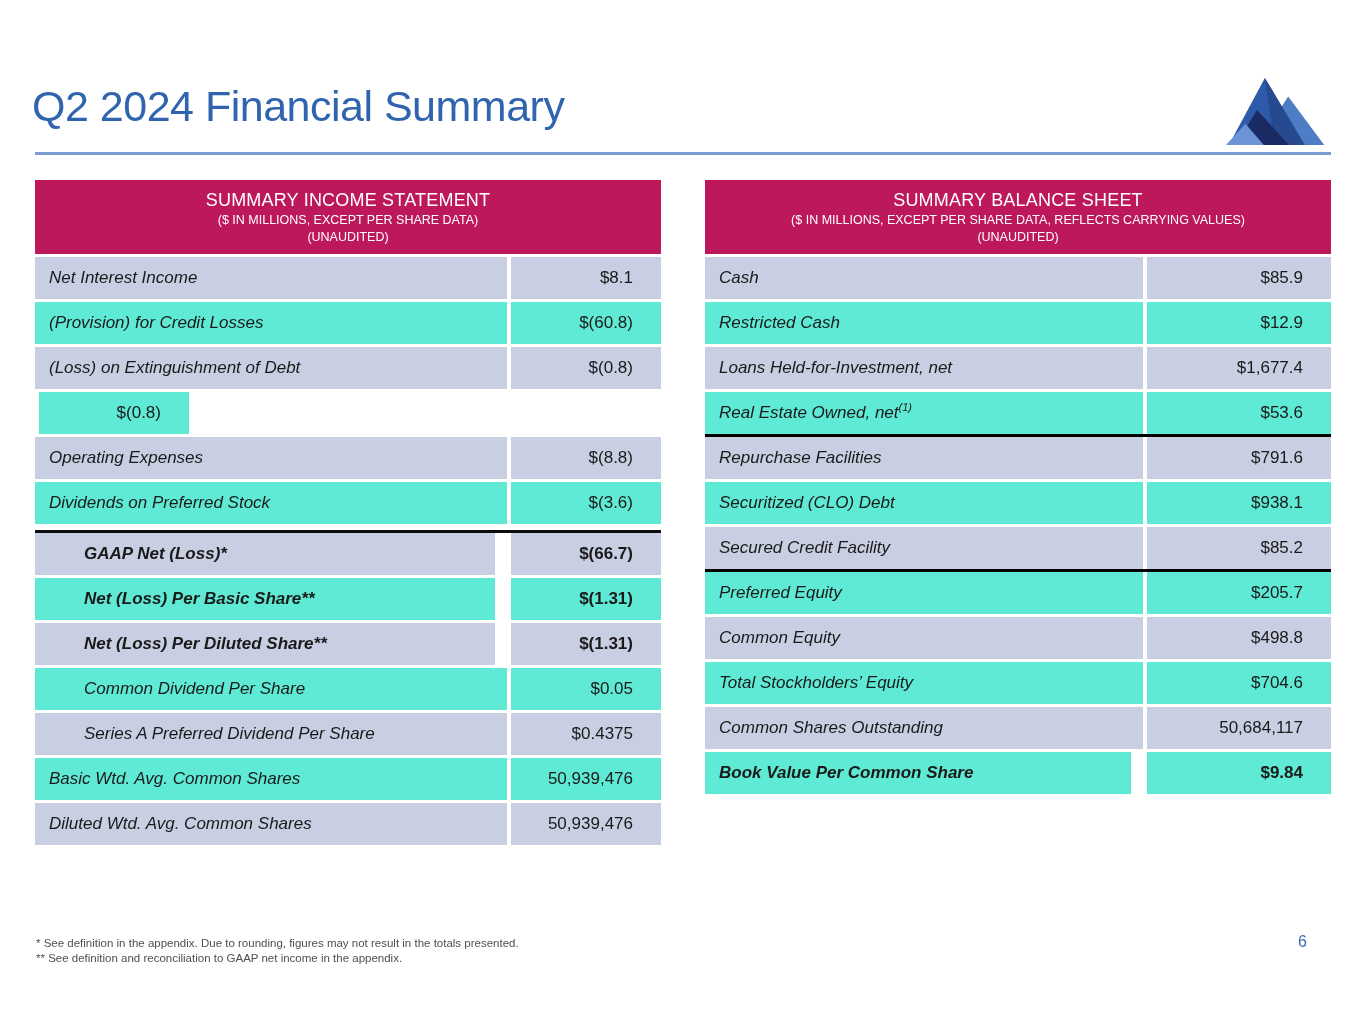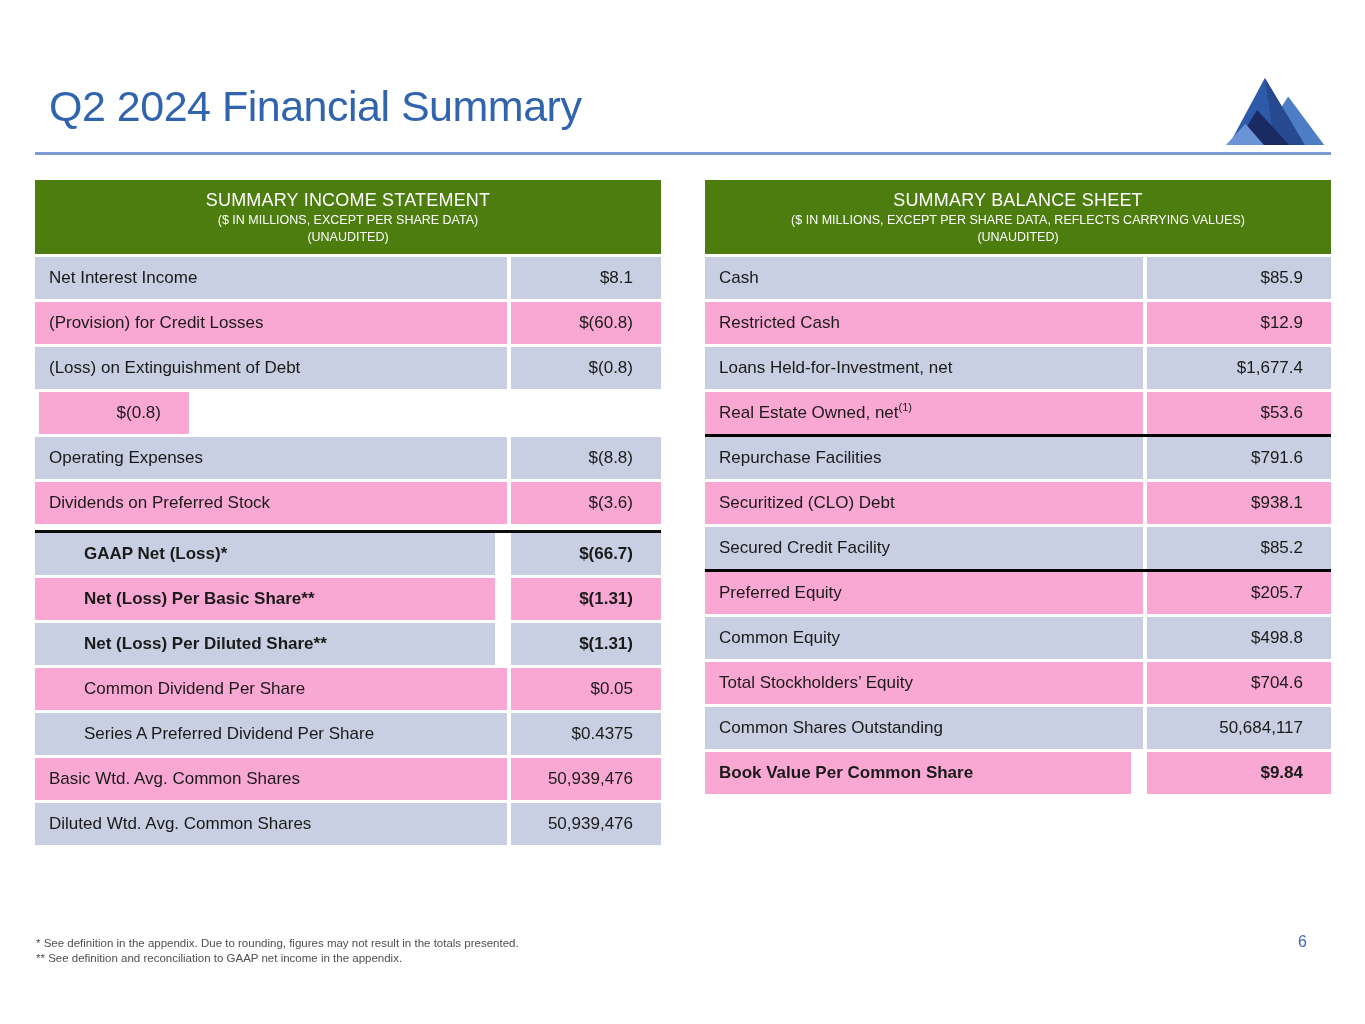--- a/index.html
+++ b/index.html
@@ -3,44 +3,44 @@
 <meta charset="utf-8">
 <style>
   * { box-sizing: content-box; }
   html,body { margin:0; padding:0; }
   body {
     width:1365px; height:1024px; background:#ffffff;
     font-family:"Liberation Sans", sans-serif;
     color:#1a1a1a; position:relative; overflow:hidden;
   }
   .page-title {
-    position:absolute; left:49px; top:82px; margin:0;
+    position:absolute; left:32px; top:82px; margin:0;
     font-size:43px; font-weight:400; color:#3164ae; letter-spacing:-0.5px;
   }
   .title-rule {
     position:absolute; left:35px; top:152px; width:1296px; height:3px;
     background:#7d9cd3;
   }
   .logo { position:absolute; left:1224px; top:74px; width:107px; height:76px; }
 
   .fin-table { position:absolute; top:180px; width:626px; }
   .fin-table.income  { left:35px; }
   .fin-table.balance { left:705px; }
 
   .thead {
-    background:#4d7c0f; color:#ffffff; text-align:center;
+    background:#be185d; color:#ffffff; text-align:center;
     padding:9px 4px 8px 4px; margin-bottom:3px;
   }
   .thead .t1 { font-size:18px; line-height:23px; letter-spacing:0.2px; }
   .thead .t2 { font-size:12.5px; line-height:17px; }
 
   .row { display:flex; height:42px; margin-bottom:3px; }
-  .cell { background:#f9a8d4; }
+  .cell { background:#5eead4; }
   .rows .row:nth-child(odd) .cell { background:#c8cfe2; }
-  .lbl { flex:1; padding-left:14px; font-size:17px; line-height:42px; white-space:nowrap; overflow:hidden; }
+  .lbl { flex:1; padding-left:14px; font-size:17px; line-height:42px; white-space:nowrap; overflow:hidden;font-style:italic; }
   .val { text-align:right; padding-right:28px; font-size:17px; line-height:42px; margin-left:4px; }
   .income  .val { width:122px; }
   .balance .val { width:156px; }
 
   .lbl sup { font-size:11px; line-height:0; vertical-align:super; }
 
   .bold { font-weight:bold;gap:12px; }
   .indent .lbl { padding-left:49px; }
   .gap0 { margin-bottom:6px; }
   .rule-top { border-top:3px solid #0d0d0d; }

